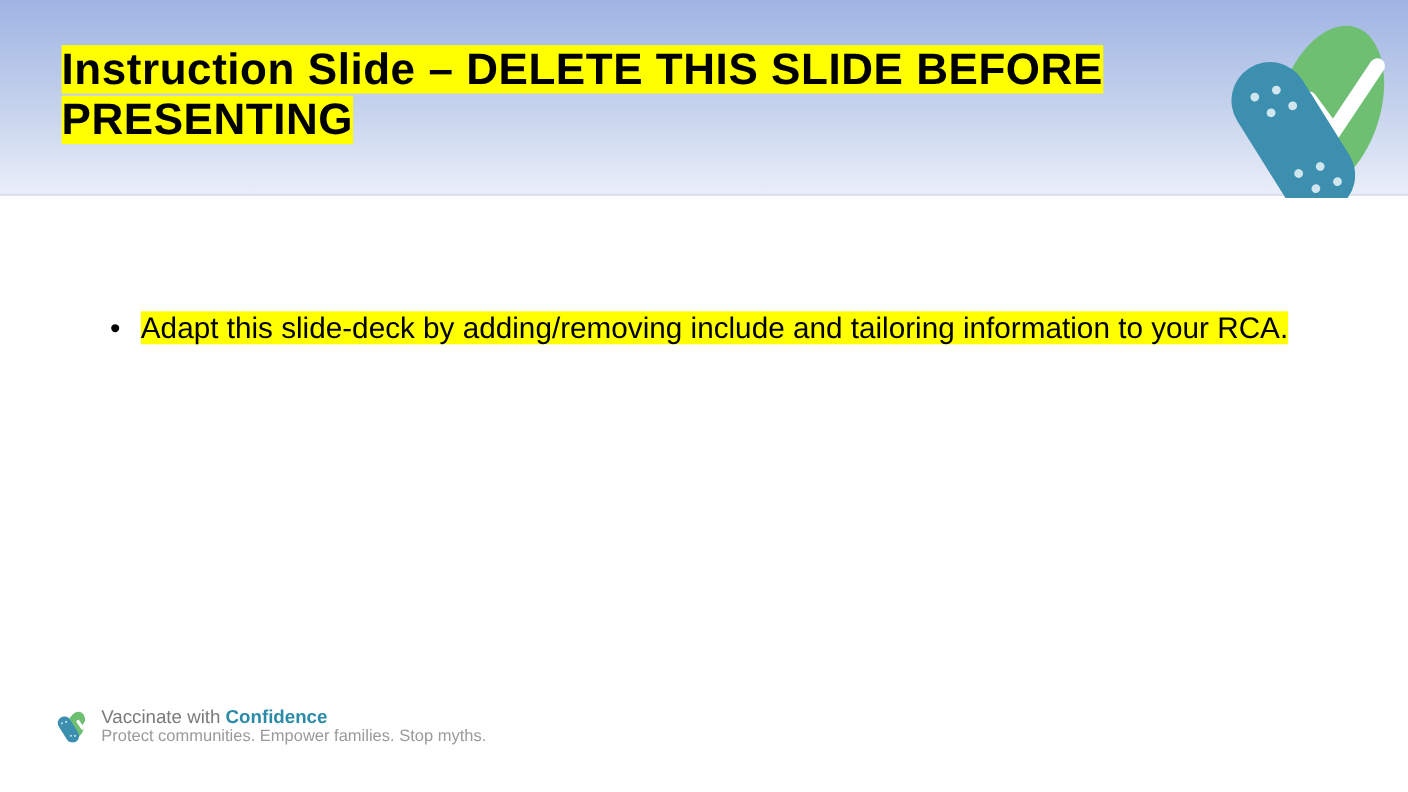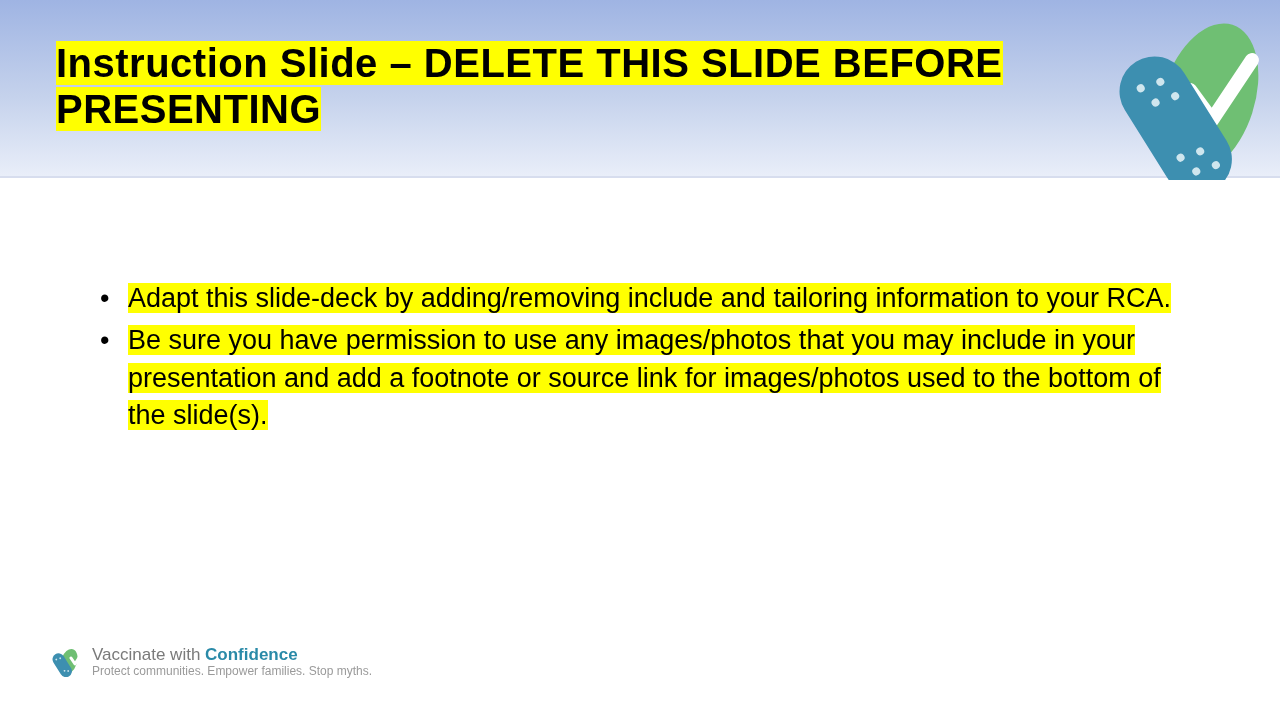--- a/index.html
+++ b/index.html
@@ -77,21 +77,21 @@
   }
   .footer-line1 {
     font-size: 17px;
     color: #7a7a7a;
   }
   .footer-line1 .conf {
     color: #2a8aa8;
     font-weight: 700;
   }
   .footer-line2 {
-    font-size: 12px;
+    font-size: 15px;
     color: #9a9a9a;
     margin-top: 2px;
   }
   .mini-logo {
     width: 34px;
     height: 30px;
     position: relative;
   }
 </style>
 </head>
@@ -125,21 +125,20 @@
           <circle cx="48" cy="145" r="4" fill="#cfe6ee"></circle>
           <circle cx="68" cy="150" r="4" fill="#cfe6ee"></circle>
         </g>
       </svg>
     </div>
   </div>
 
   <div class="body-area">
     <ul>
       <li><span class="hl">Adapt this slide-deck by adding/removing include and tailoring information to your RCA.</span></li>
-      <li><span class="hl">Be sure you have permission to use any images/photos that you may include in your presentation and add a footnote or source link for images/photos used to the bottom of the slide(s).</span></li>
     </ul>
   </div>
 
   <div class="footer-logo">
     <div class="mini-logo">
       <svg viewBox="0 0 34 30" width="34" height="30">
         <g transform="translate(16,1) rotate(18)">
           <ellipse cx="7" cy="12" rx="8" ry="13" fill="#6fbf73"></ellipse>
         </g>
         <path d="M21 11 L25 17 L32 6" stroke="#ffffff" stroke-width="3" fill="none" stroke-linecap="round" stroke-linejoin="round"></path>

